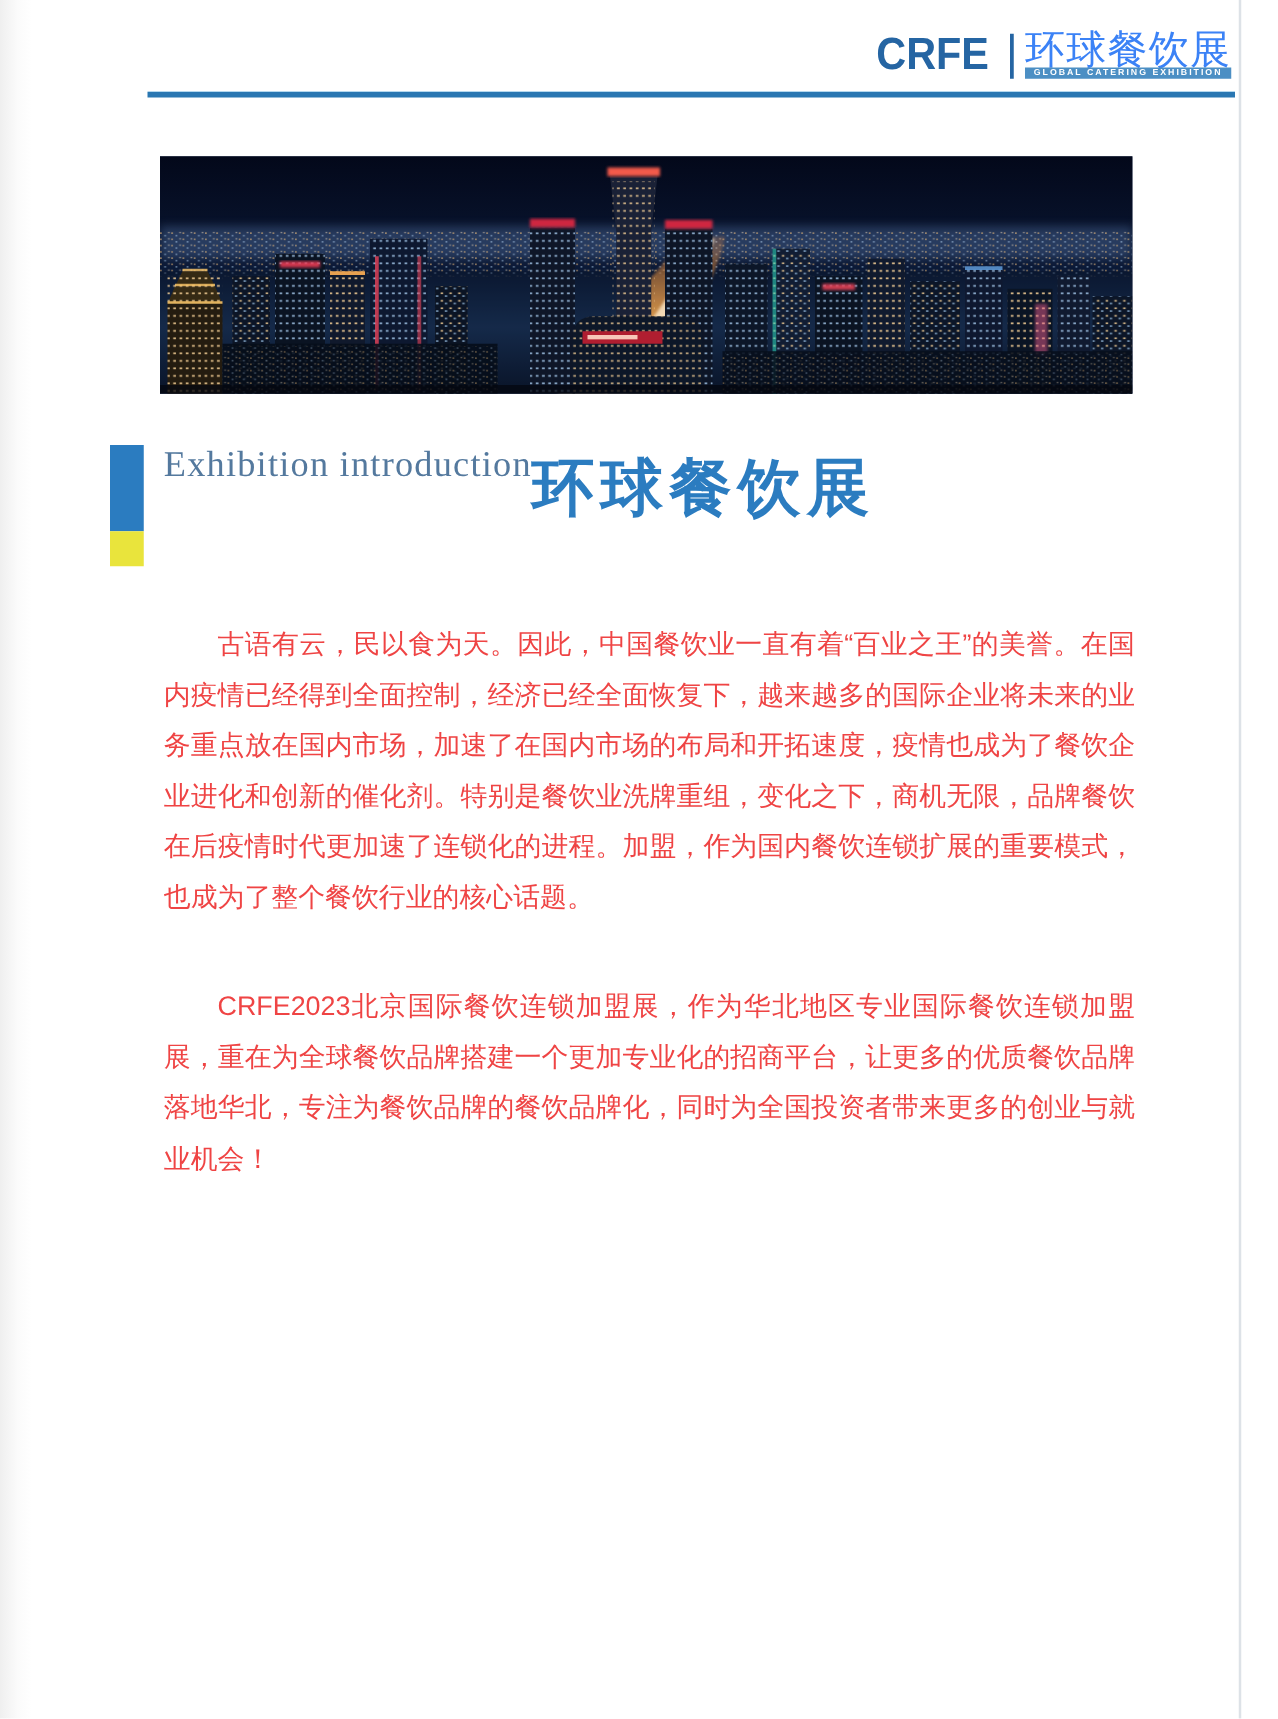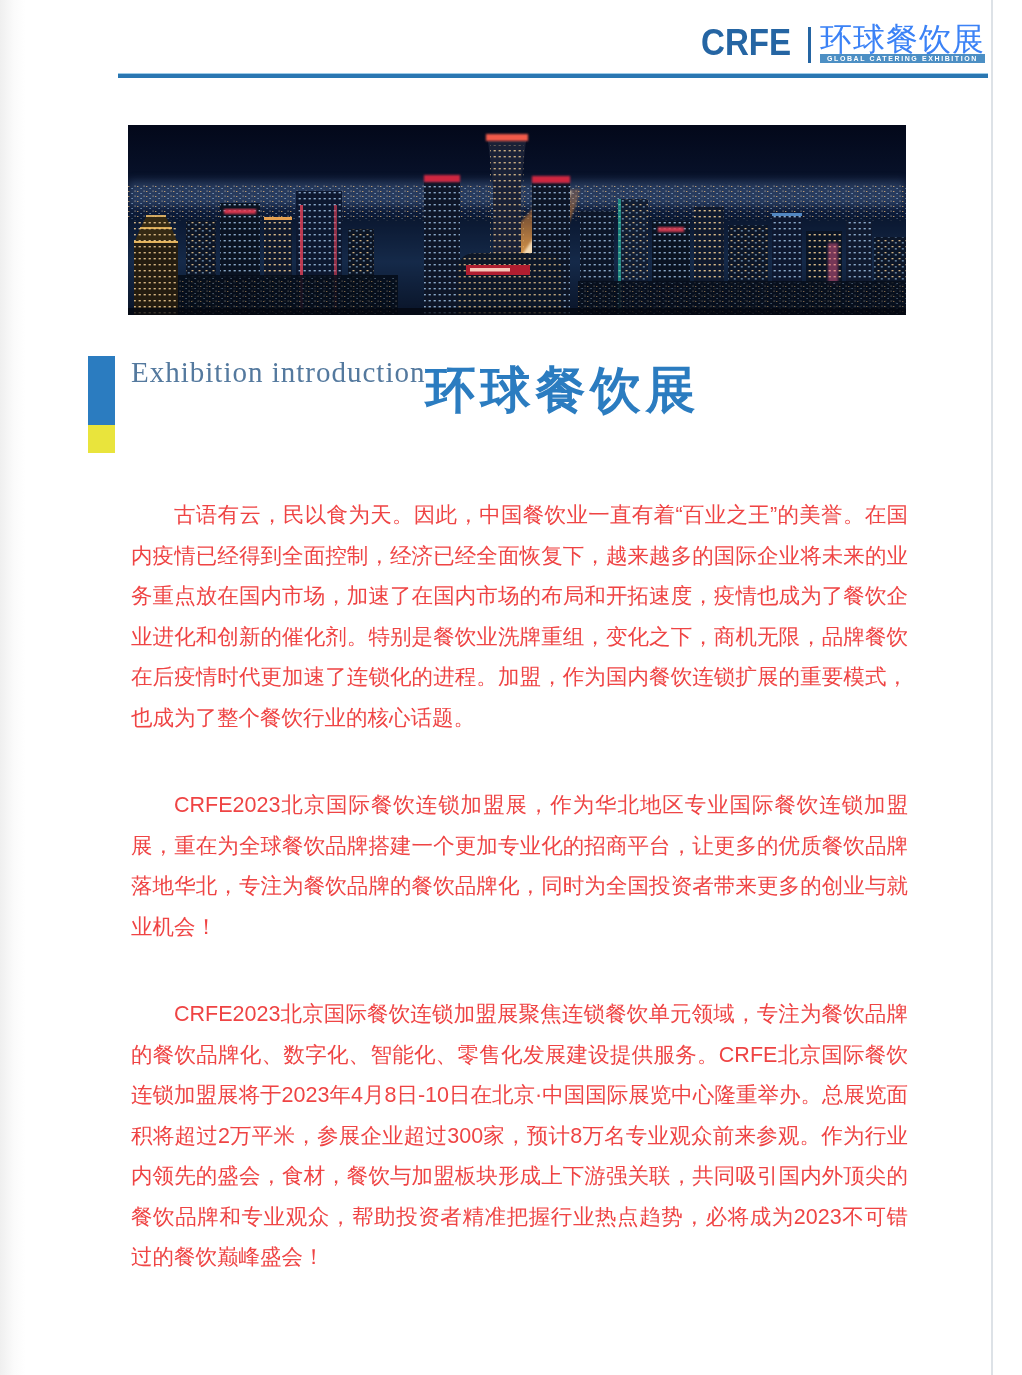--- a/index.html
+++ b/index.html
@@ -208,15 +208,14 @@
     </div>
     <div class="head-text">
       <div class="eyebrow">Exhibition introduction</div>
       <div class="cn-title" style="color: rgb(43, 124, 192);">环球餐饮展</div>
     </div>
   </div>
 
   <div class="content">
     <p>古语有云，民以食为天。因此，中国餐饮业一直有着“百业之王”的美誉。在国内疫情已经得到全面控制，经济已经全面恢复下，越来越多的国际企业将未来的业务重点放在国内市场，加速了在国内市场的布局和开拓速度，疫情也成为了餐饮企业进化和创新的催化剂。特别是餐饮业洗牌重组，变化之下，商机无限，品牌餐饮在后疫情时代更加速了连锁化的进程。加盟，作为国内餐饮连锁扩展的重要模式，也成为了整个餐饮行业的核心话题。</p>
     <p>CRFE2023北京国际餐饮连锁加盟展，作为华北地区专业国际餐饮连锁加盟展，重在为全球餐饮品牌搭建一个更加专业化的招商平台，让更多的优质餐饮品牌落地华北，专注为餐饮品牌的餐饮品牌化，同时为全国投资者带来更多的创业与就业机会！</p>
-    <p>CRFE2023北京国际餐饮连锁加盟展聚焦连锁餐饮单元领域，专注为餐饮品牌的餐饮品牌化、数字化、智能化、零售化发展建设提供服务。CRFE北京国际餐饮连锁加盟展将于2023年4月8日-10日在北京·中国国际展览中心隆重举办。总展览面积将超过2万平米，参展企业超过300家，预计8万名专业观众前来参观。作为行业内领先的盛会，食材，餐饮与加盟板块形成上下游强关联，共同吸引国内外顶尖的餐饮品牌和专业观众，帮助投资者精准把握行业热点趋势，必将成为2023不可错过的餐饮巅峰盛会！</p>
   </div>
 </div>
 
 </body></html>

